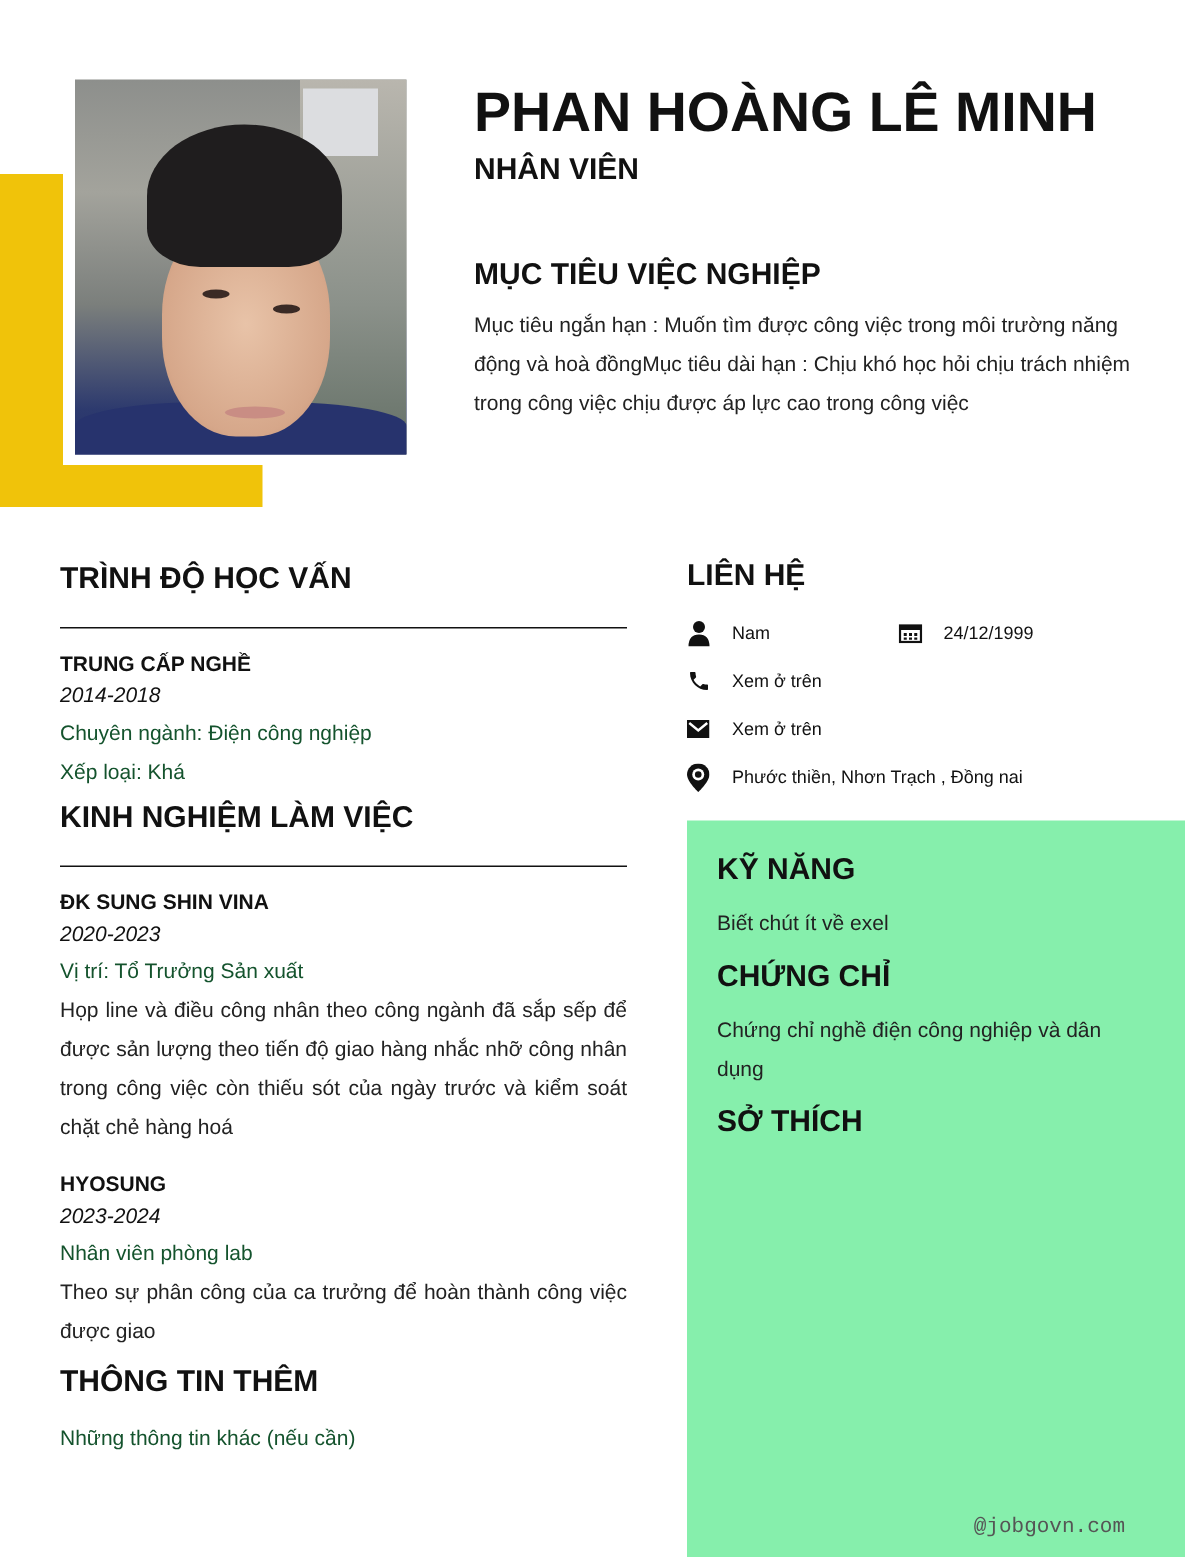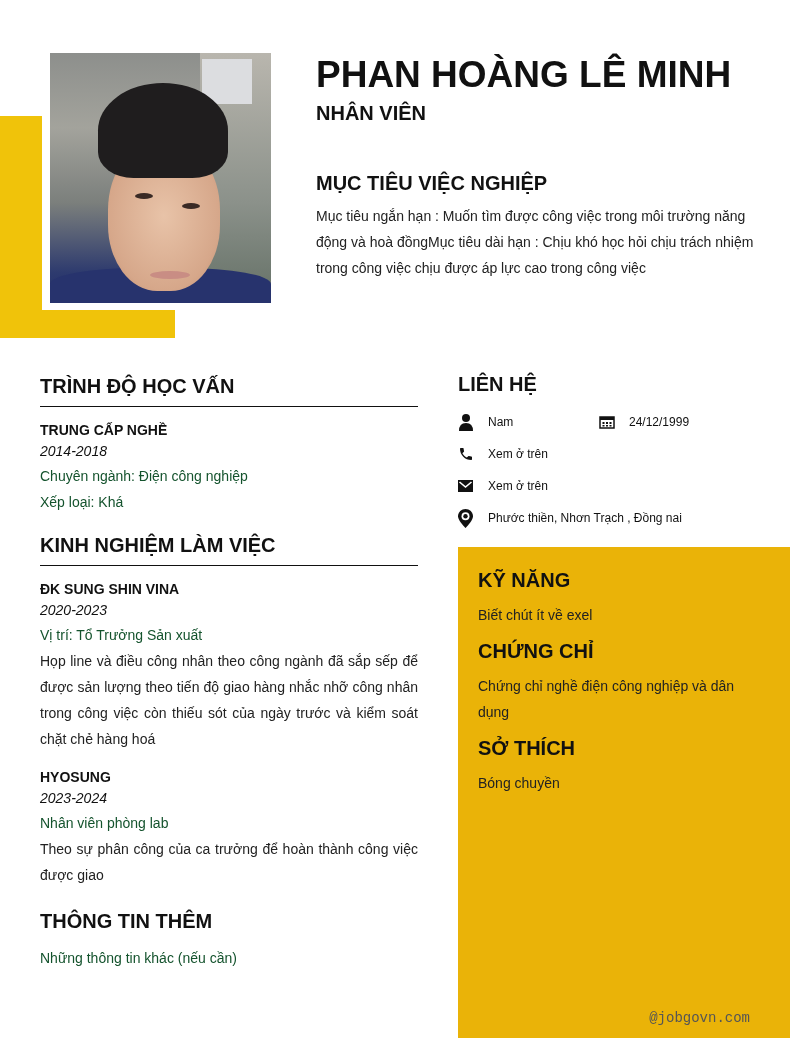--- a/index.html
+++ b/index.html
@@ -17,32 +17,32 @@
   .photo .eye { position: absolute; width: 18px; height: 6px; background: #3a2a25; border-radius: 50%; }
   .photo .mouth { position: absolute; left: 100px; top: 218px; width: 40px; height: 8px; border-radius: 50%; background: #c98d84; }
 
   .name { position: absolute; left: 316px; top: 54px; font-size: 37px; font-weight: 700; letter-spacing: 0px; white-space: nowrap; }
   .title { position: absolute; left: 316px; top: 102px; font-size: 20px; font-weight: 700; }
   .h2 { font-size: 20px; font-weight: 700; white-space: nowrap; }
   .objective-h { position: absolute; left: 316px; top: 172px; }
   .objective-p { position: absolute; left: 316px; top: 203px; width: 440px; font-size: 14px; line-height: 26px; color: #222; }
 
   .left { position: absolute; left: 40px; width: 378px; }
-  .sec-head { border-bottom: 1.5px solid #111; padding-bottom: 8px; }
+  .sec-head { border-bottom: 1.5px solid #111; padding-bottom: 20px; }
   .item-title { font-size: 14px; font-weight: 700; margin-top: 14px; line-height: 18px; }
   .item-date { font-size: 14px; font-style: italic; line-height: 24px; }
   .item-line { font-size: 14px; line-height: 26px; color: #14532d; }
   .item-desc { font-size: 14px; line-height: 26px; color: #222; text-align: justify; }
 
   .contact { position: absolute; left: 458px; top: 373px; width: 320px; }
   .c-row { display: flex; align-items: center; height: 32px; font-size: 12px; color: #111; }
   .c-icon { width: 30px; display: flex; align-items: center; justify-content: flex-start; }
   .c-icon svg { display: block; }
 
-  .panel { position: absolute; left: 458px; top: 547px; width: 332px; height: 491px; background: #eab308; }
+  .panel { position: absolute; left: 458px; top: 547px; width: 332px; height: 491px; background: #86efac; }
   .panel-inner { position: absolute; left: 20px; top: 22px; width: 280px; }
   .panel .h2 { margin-bottom: 10px; }
   .panel .p { font-size: 14px; line-height: 26px; color: #222; margin-bottom: 12px; }
   .watermark { position: absolute; right: 40px; bottom: 12px; font-family: "Liberation Mono", "DejaVu Sans Mono", monospace; font-size: 14px; color: #555; }
 </style>
 </head>
 <body>
 
 <div class="yellow-v"></div>
 <div class="yellow-h"></div>
@@ -143,16 +143,15 @@
   </div>
 </div>
 
 <div class="panel">
   <div class="panel-inner">
     <div class="h2">KỸ NĂNG</div>
     <div class="p">Biết chút ít về exel</div>
     <div class="h2">CHỨNG CHỈ</div>
     <div class="p" style="width:262px;">Chứng chỉ nghề điện công nghiệp và dân dụng</div>
     <div class="h2">SỞ THÍCH</div>
-    <div class="p">Bóng chuyền</div>
   </div>
   <div class="watermark">@jobgovn.com</div>
 </div>
 
 </body></html>

